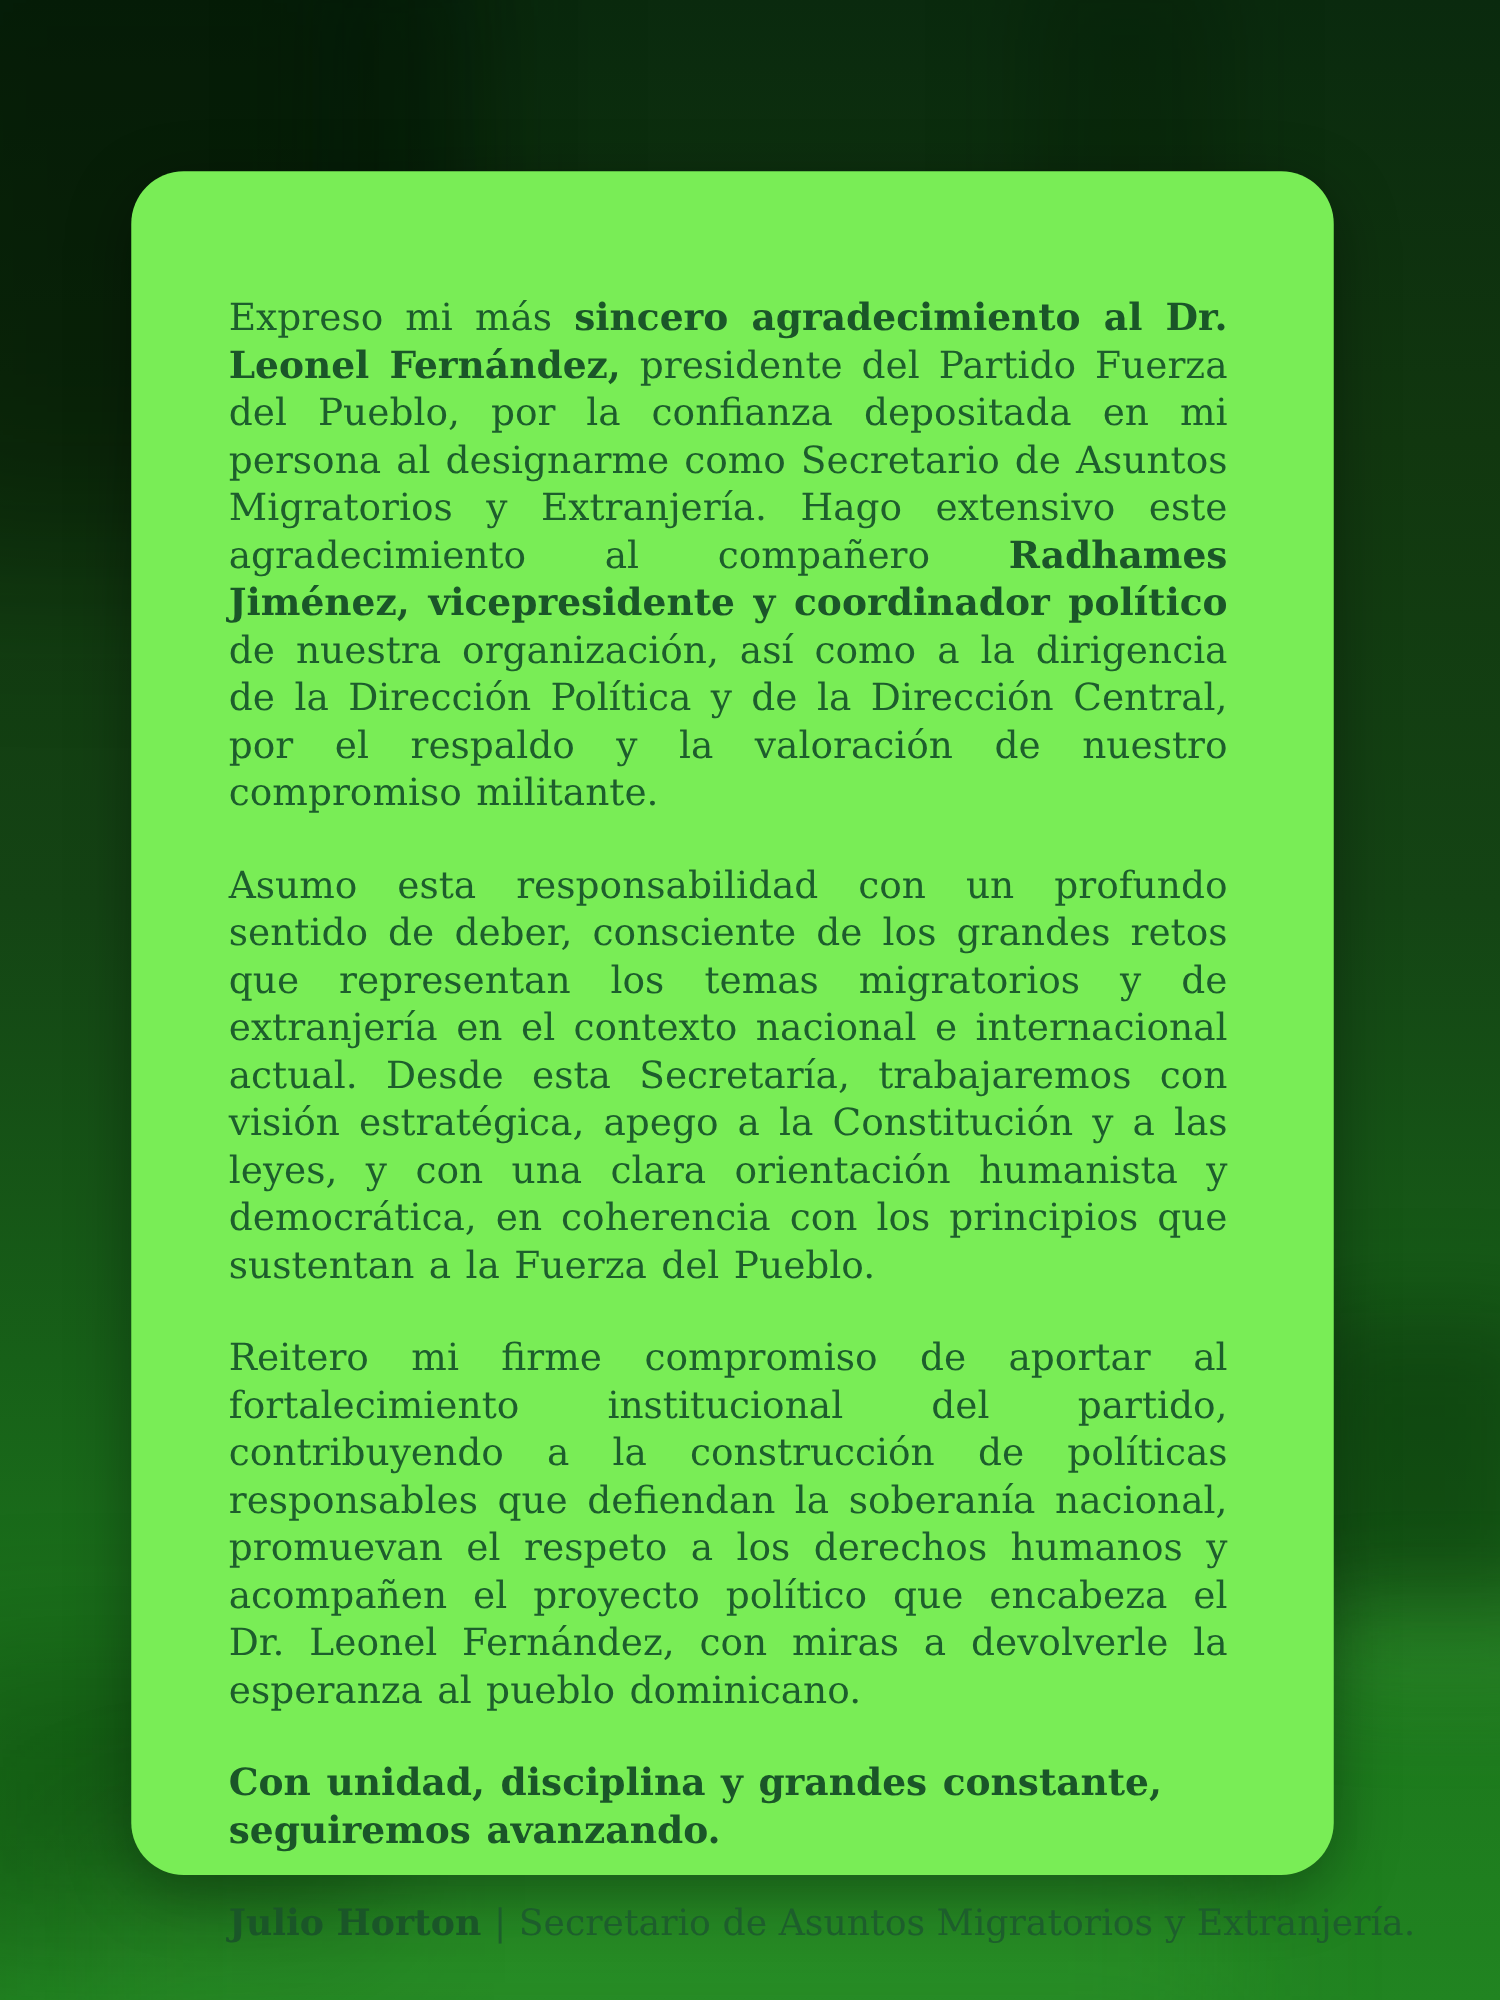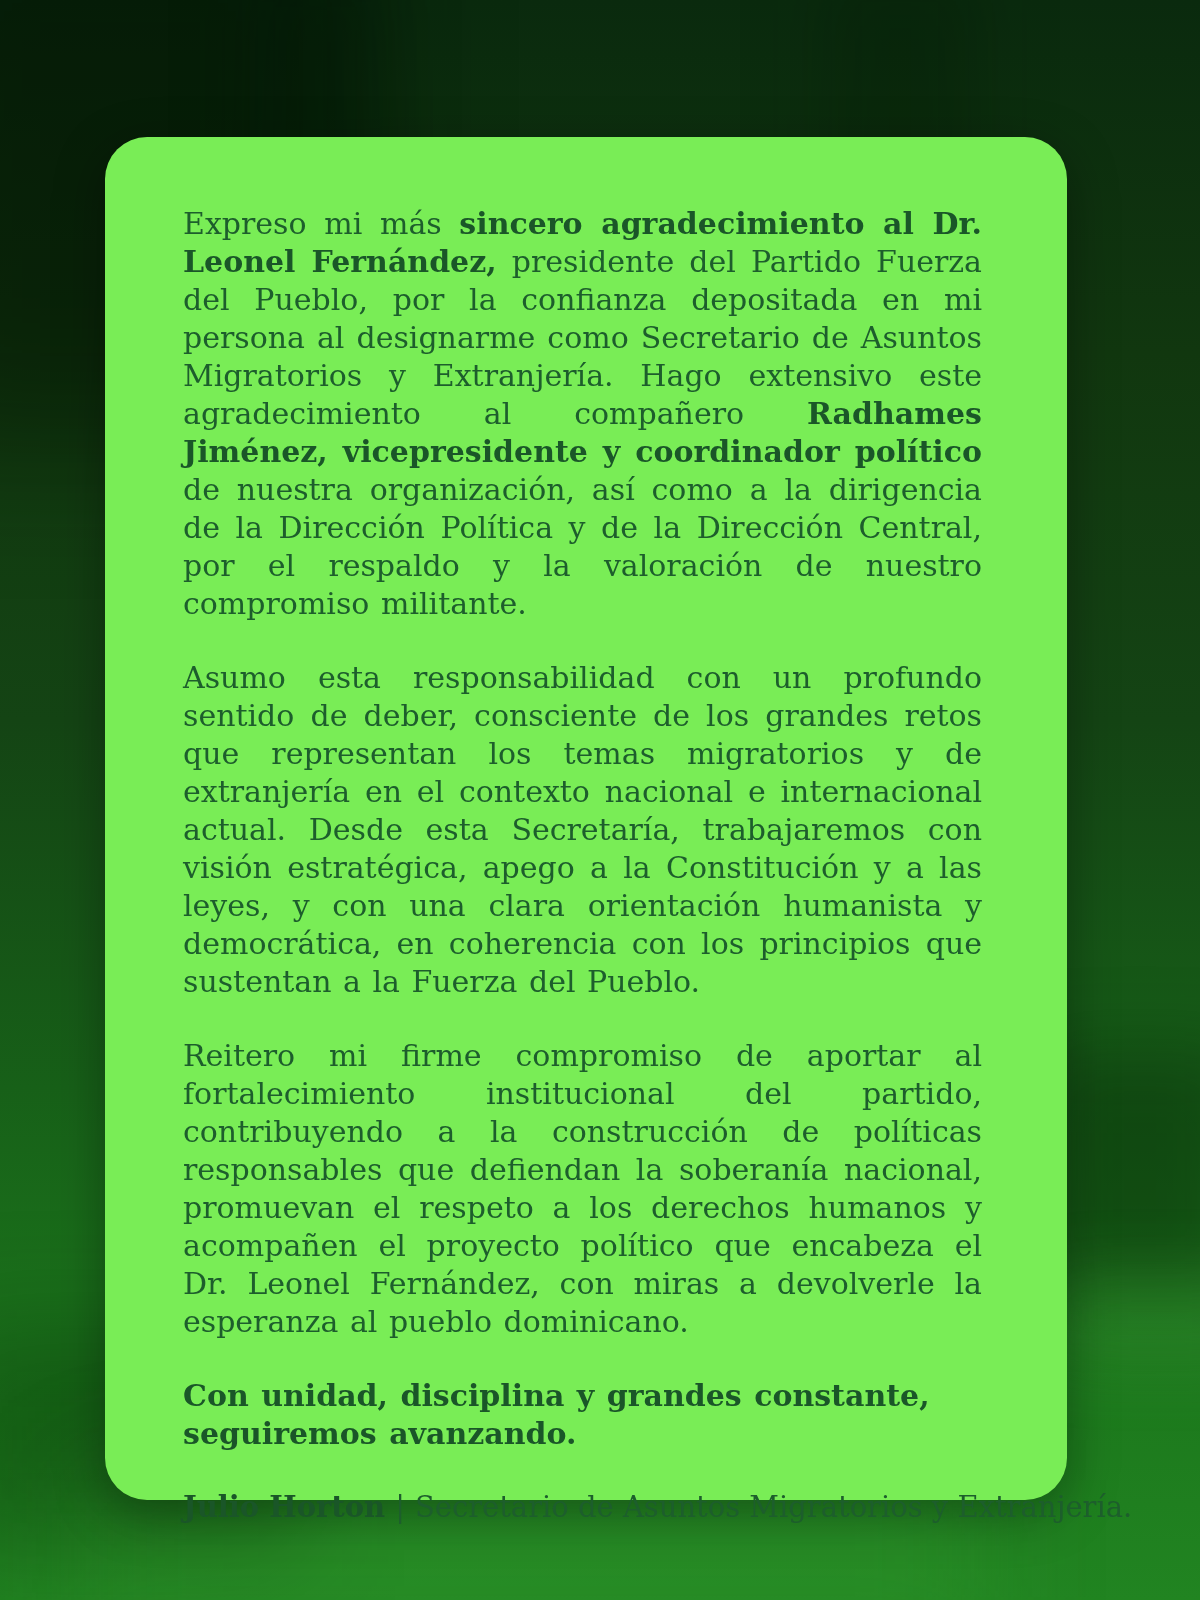--- a/index.html
+++ b/index.html
@@ -63,21 +63,21 @@
   .card {
     position: absolute;
     left: 105px;
     top: 137px;
     width: 962px;
     height: 1363px;
     background: #79ed56;
     border-radius: 42px;
     box-shadow: 0 14px 50px rgba(0, 0, 0, 0.35);
     box-sizing: border-box;
-    padding: 68px 85px 0 78px;
+    padding: 99px 85px 0 78px;
   }
 
   .card-body p {
     margin: 0 0 36px 0;
     font-size: 30px;
     line-height: 38px;
     text-align: justify;
     color: #1d5e2c;
     word-spacing: 2px;
   }

